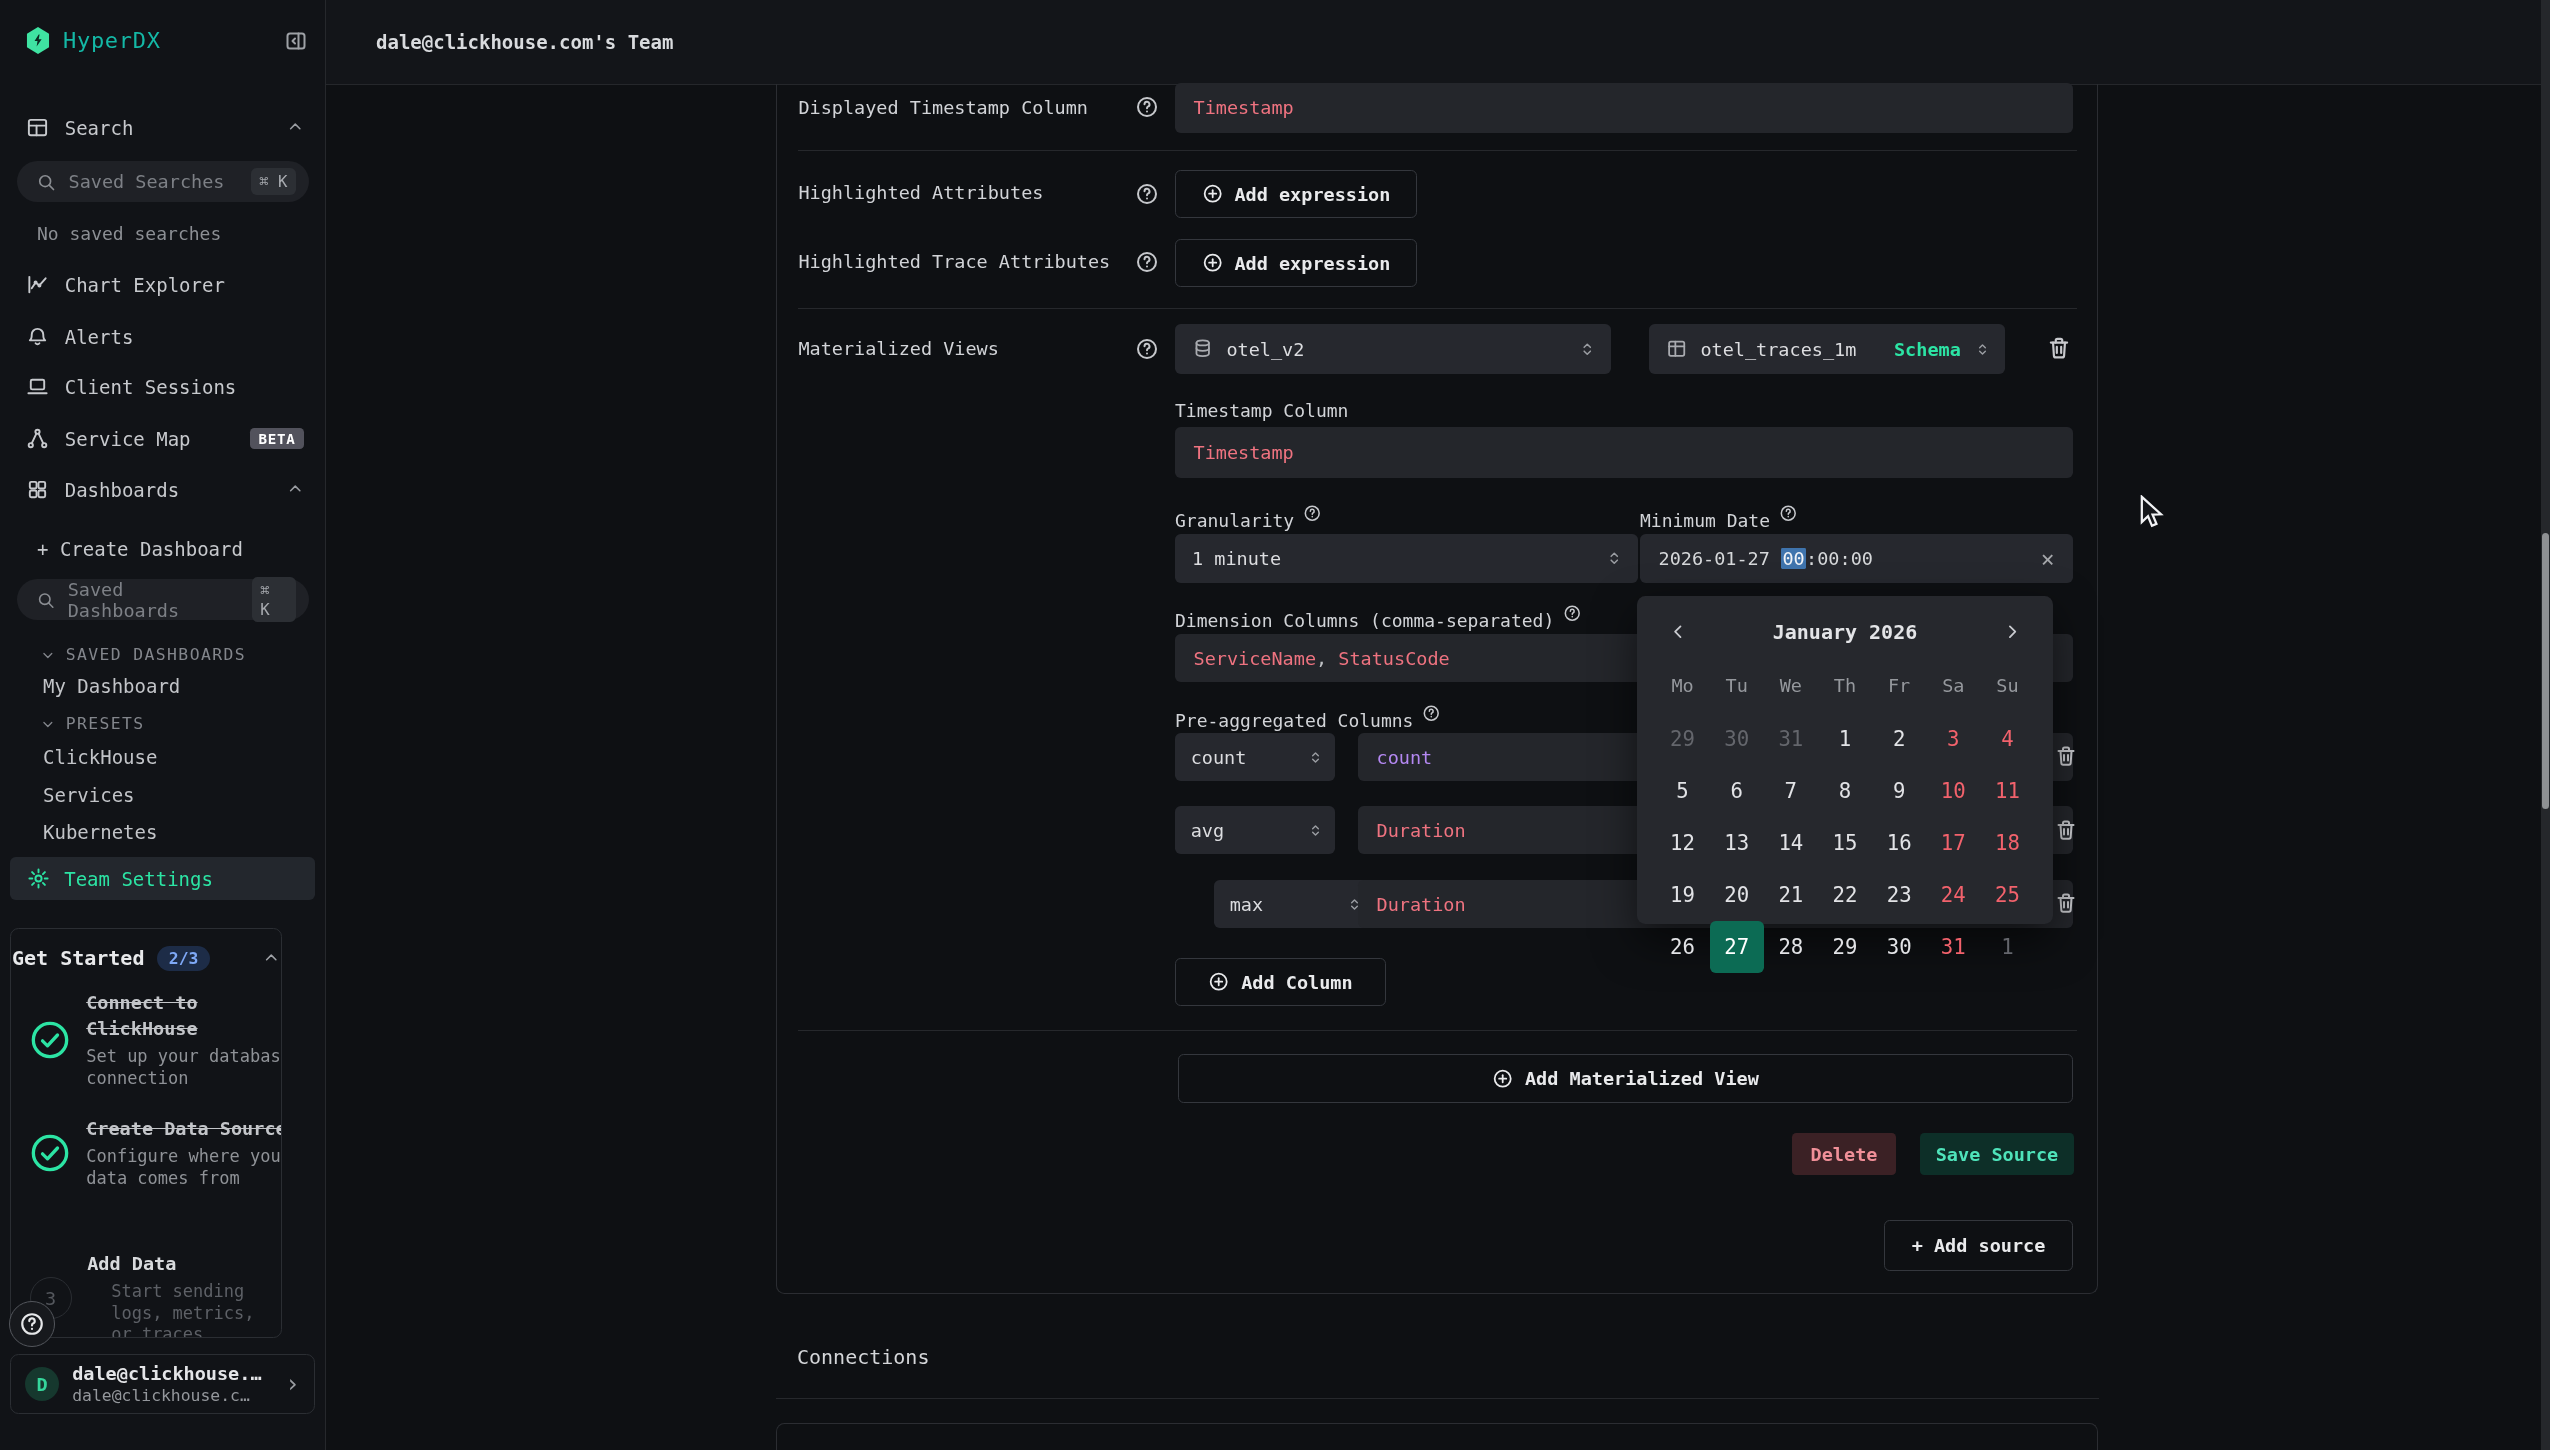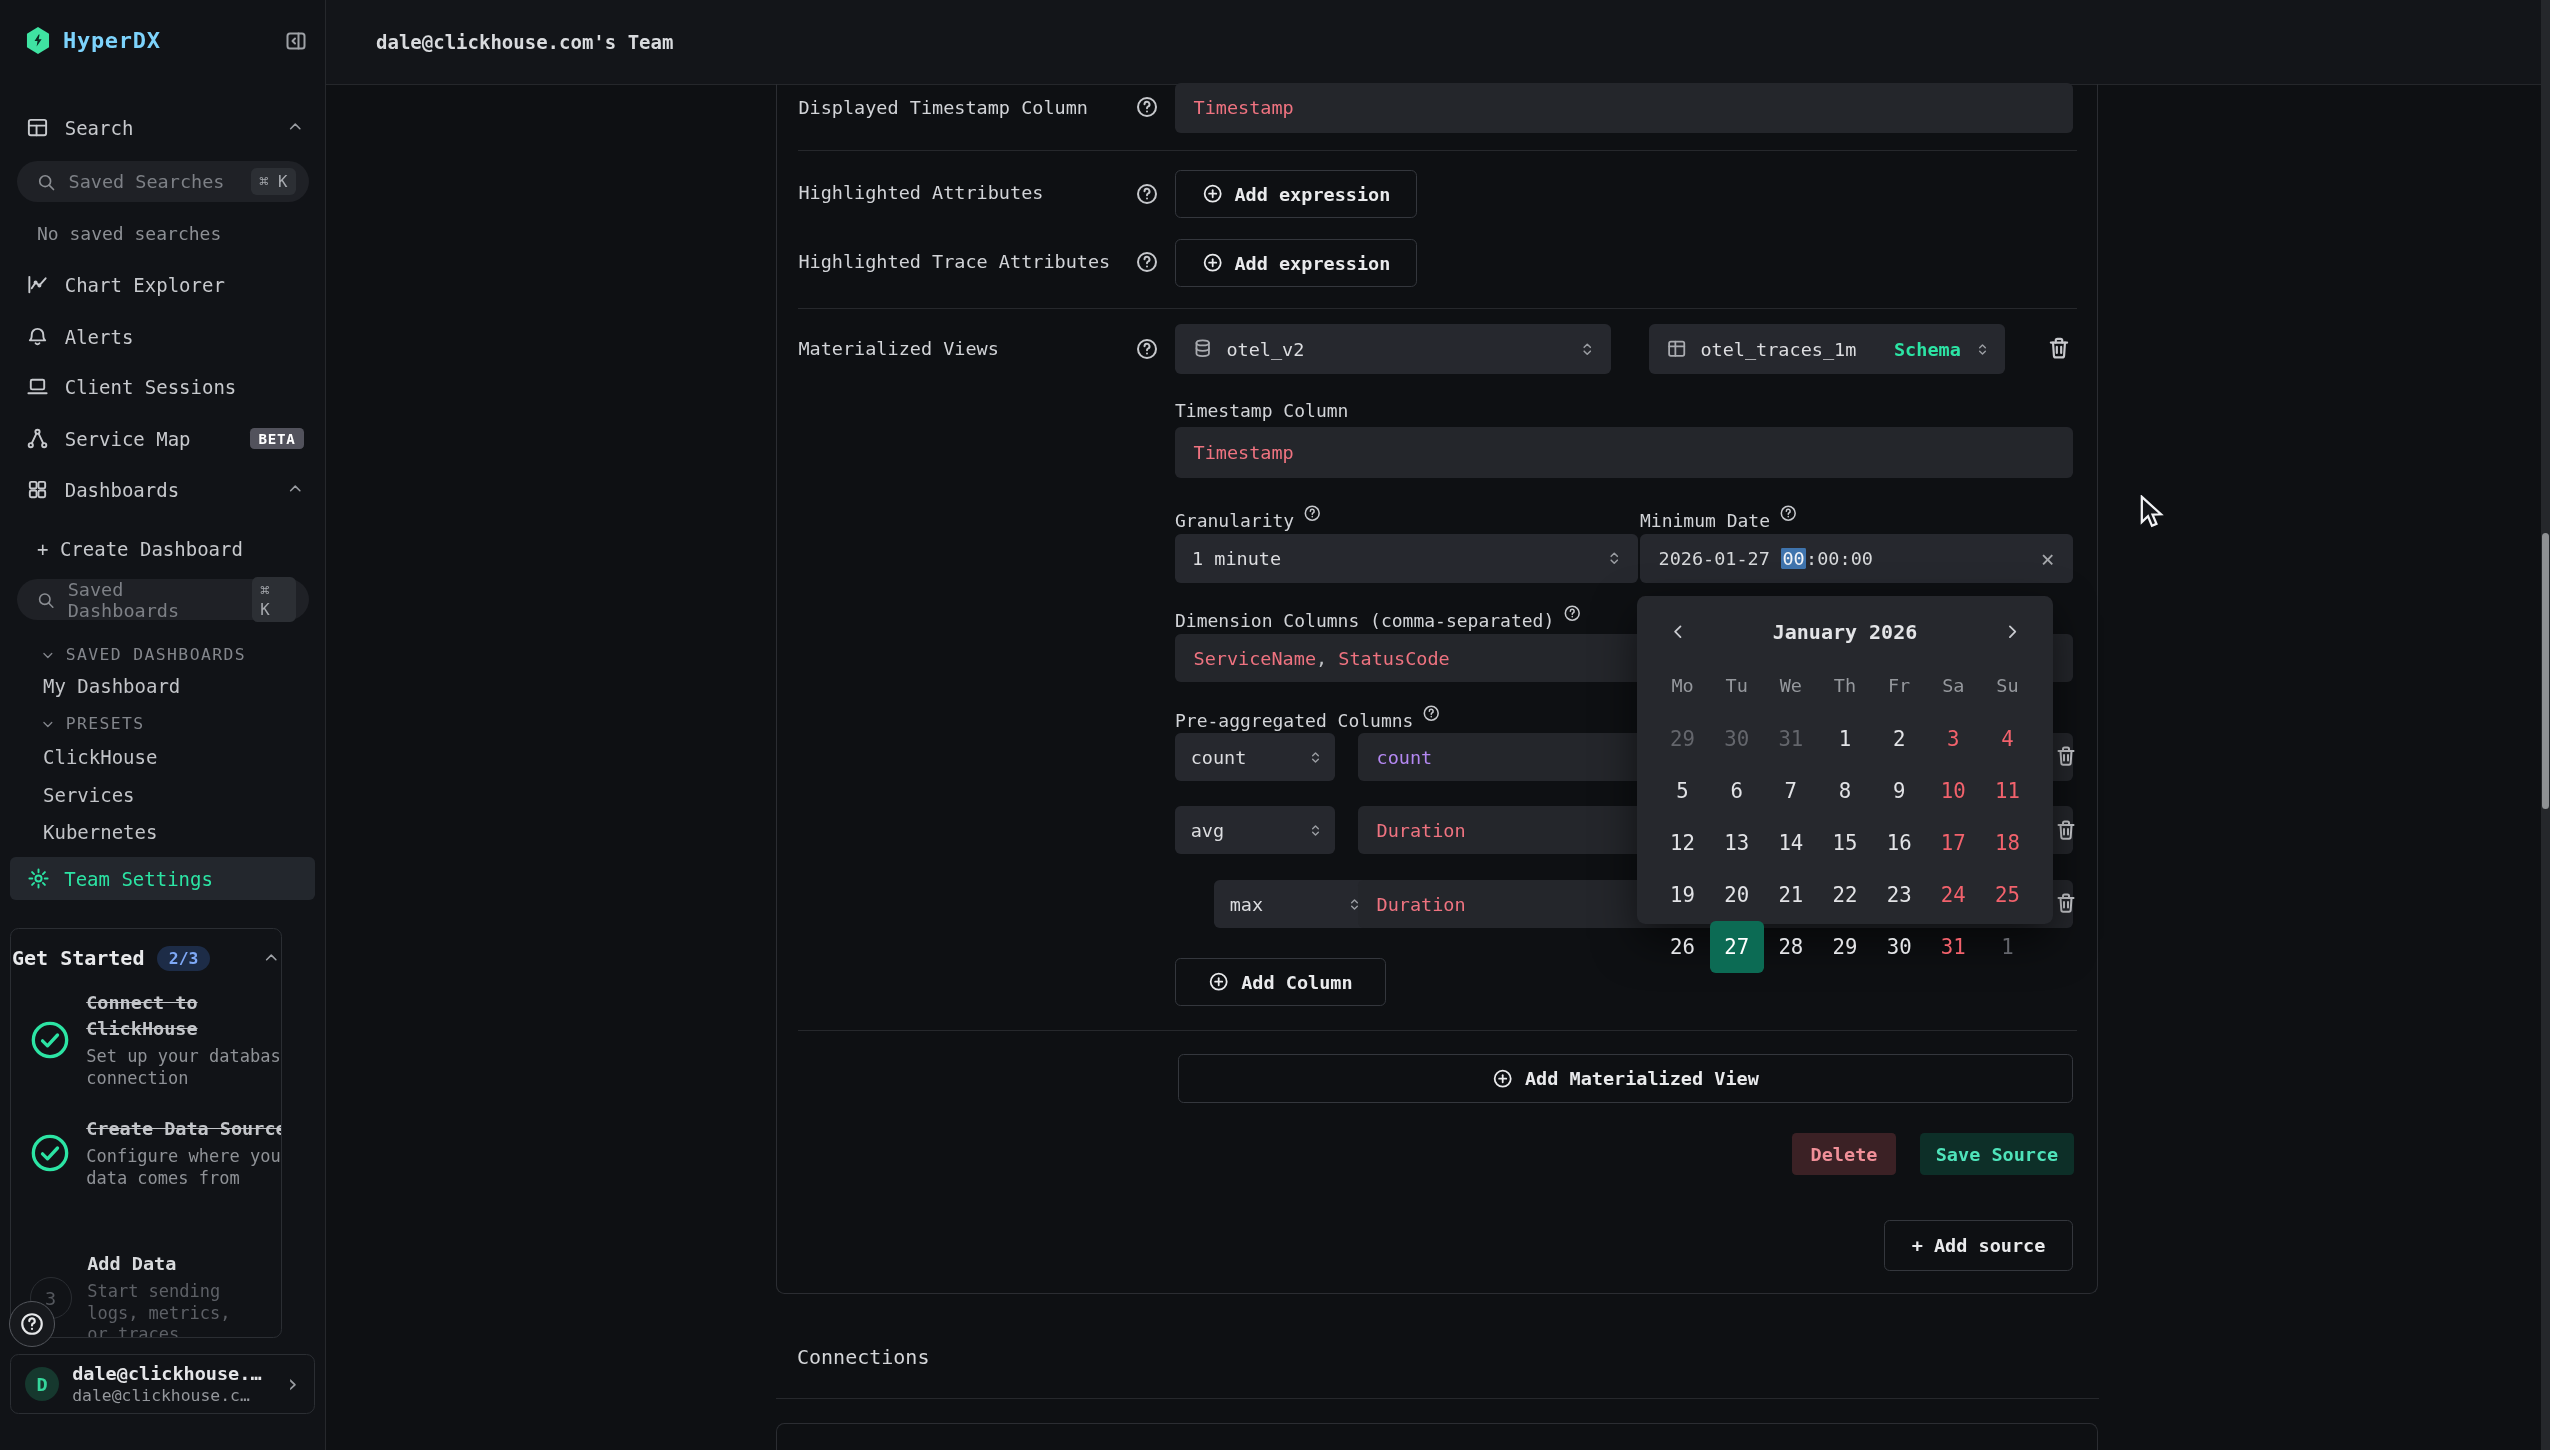--- a/index.html
+++ b/index.html
@@ -4,21 +4,21 @@
 <style>
   html,body{margin:0;padding:0;background:#0e1013;}
   .screen{position:relative;width:2550px;height:1450px;background:#0e1013;overflow:hidden;
     font-family:"DejaVu Sans Mono","Liberation Mono",monospace;color:#d6d8da;}
   svg.ic{stroke:currentColor;fill:none;stroke-width:2;stroke-linecap:round;stroke-linejoin:round;display:block;}
 
   
   .sidebar{position:absolute;left:0;top:0;width:325px;height:1450px;background:#111317;border-right:0.7px solid #26282c;}
   .logo-row{position:absolute;left:26px;top:27px;display:flex;align-items:center;gap:13px;}
   .logo-hex{width:24px;height:27px;background:#3fe3a2;clip-path:polygon(50% 0,96% 25%,96% 75%,50% 100%,4% 75%,4% 25%);display:flex;align-items:center;justify-content:center;}
-  .logo-text{font-size:22px;font-weight:700;color:#7dd3fc;letter-spacing:0.7px;}
+  .logo-text{font-size:22px;font-weight:400;color:#14b8a6;letter-spacing:0.7px;}
   .collapse-btn{position:absolute;left:282px;top:27px;width:28.5px;height:28.5px;color:#9ea1a6;display:flex;align-items:center;justify-content:center;}
   .srow{position:absolute;left:26px;width:278px;display:flex;align-items:center;gap:15.7px;color:#c7c9cd;font-size:19px;height:31px;}
   .srow .chev{margin-left:auto;color:#9a9da2;}
   .pill{position:absolute;left:17px;width:292px;height:41px;background:#1f2126;border-radius:21.4px;display:flex;align-items:center;padding:0 13px 0 18.5px;box-sizing:border-box;gap:13px;}
   .pill .ph{color:#7d8086;font-size:18.5px;}
   .pill .kbd{margin-left:auto;background:#2c2f34;border-radius:5.7px;padding:3.6px 8.5px;font-size:15.7px;color:#a7aaaf;font-family:"DejaVu Sans Mono","DejaVu Sans",monospace;}
   .muted-row{position:absolute;left:37px;font-size:18px;color:#8c8f94;}
   .caps-row{position:absolute;left:40px;display:flex;align-items:center;gap:10px;font-size:16.4px;color:#83868c;letter-spacing:1.4px;}
   .sub-item{position:absolute;left:43px;font-size:19px;color:#c2c4c8;}
   .team-settings{position:absolute;left:10px;top:857px;width:305px;height:43px;background:#23272d;border-radius:5.7px;display:flex;align-items:center;gap:14.2px;padding-left:17px;box-sizing:border-box;color:var(--accent-green,#2ce4a4);font-size:19px;}
@@ -28,21 +28,21 @@
   .gs-badge{background:var(--badge-blue-bg,#1d2c47);color:var(--badge-blue-text,#7fa9f7);border-radius:712px;padding:2.8px 11.4px;font-size:16.4px;font-weight:700;}
   .gs-head .chev{margin-left:auto;color:#9fa2a7;}
   .gs-item{position:absolute;left:18.5px;width:271px;display:flex;align-items:center;gap:15.7px;}
   .gs-icon{flex:0 0 41px;display:flex;justify-content:center;}
   .ring-check{color:var(--accent-green,#2ce4a4);}
   .step-circle{width:40px;height:40px;border-radius:50%;border:1.4px solid #2a2d32;color:#54575d;display:flex;align-items:center;justify-content:center;font-size:18.5px;}
   .gs-item .t{font-size:18.5px;font-weight:700;color:#c3c5c9;line-height:26px;}
   .gs-item .t.done{text-decoration:line-through;}
   .gs-item .d{font-size:17px;color:#8f9297;line-height:21.4px;margin-top:4.3px;}
   .gs-item.dim .t{color:#d8dadd;}
-  .gs-item.dim .d{color:#5d6066;}
+  .gs-item.dim .d{color:#5d6066;margin-left:24px;}
   .gs-arrow{margin-left:auto;color:#63666c;font-size:23px;}
   .help-fab{position:absolute;left:8.5px;top:1301px;width:44px;height:44px;border-radius:50%;background:#17191d;border:1.4px solid #53565c;color:#e6e7e9;display:flex;align-items:center;justify-content:center;z-index:6;}
   .user-card{position:absolute;left:10px;top:1354px;width:305px;height:60px;border:0.7px solid #2b2e33;border-radius:8.5px;box-sizing:border-box;display:flex;align-items:center;gap:13px;padding:0 14.2px;}
   .avatar{width:34px;height:34px;border-radius:50%;background:#16382e;color:#35d69b;font-weight:700;font-size:18.5px;display:flex;align-items:center;justify-content:center;}
   .u-name{font-size:18.5px;font-weight:700;color:#e4e5e8;}
   .u-mail{font-size:16.4px;color:#94979c;margin-top:1.4px;}
   .user-card .chev{margin-left:auto;color:#9a9da2;}
 
   
   .topbar{position:absolute;left:326px;top:0;width:2225px;height:84px;background:#131519;border-bottom:0.7px solid #25272b;display:flex;align-items:center;}

